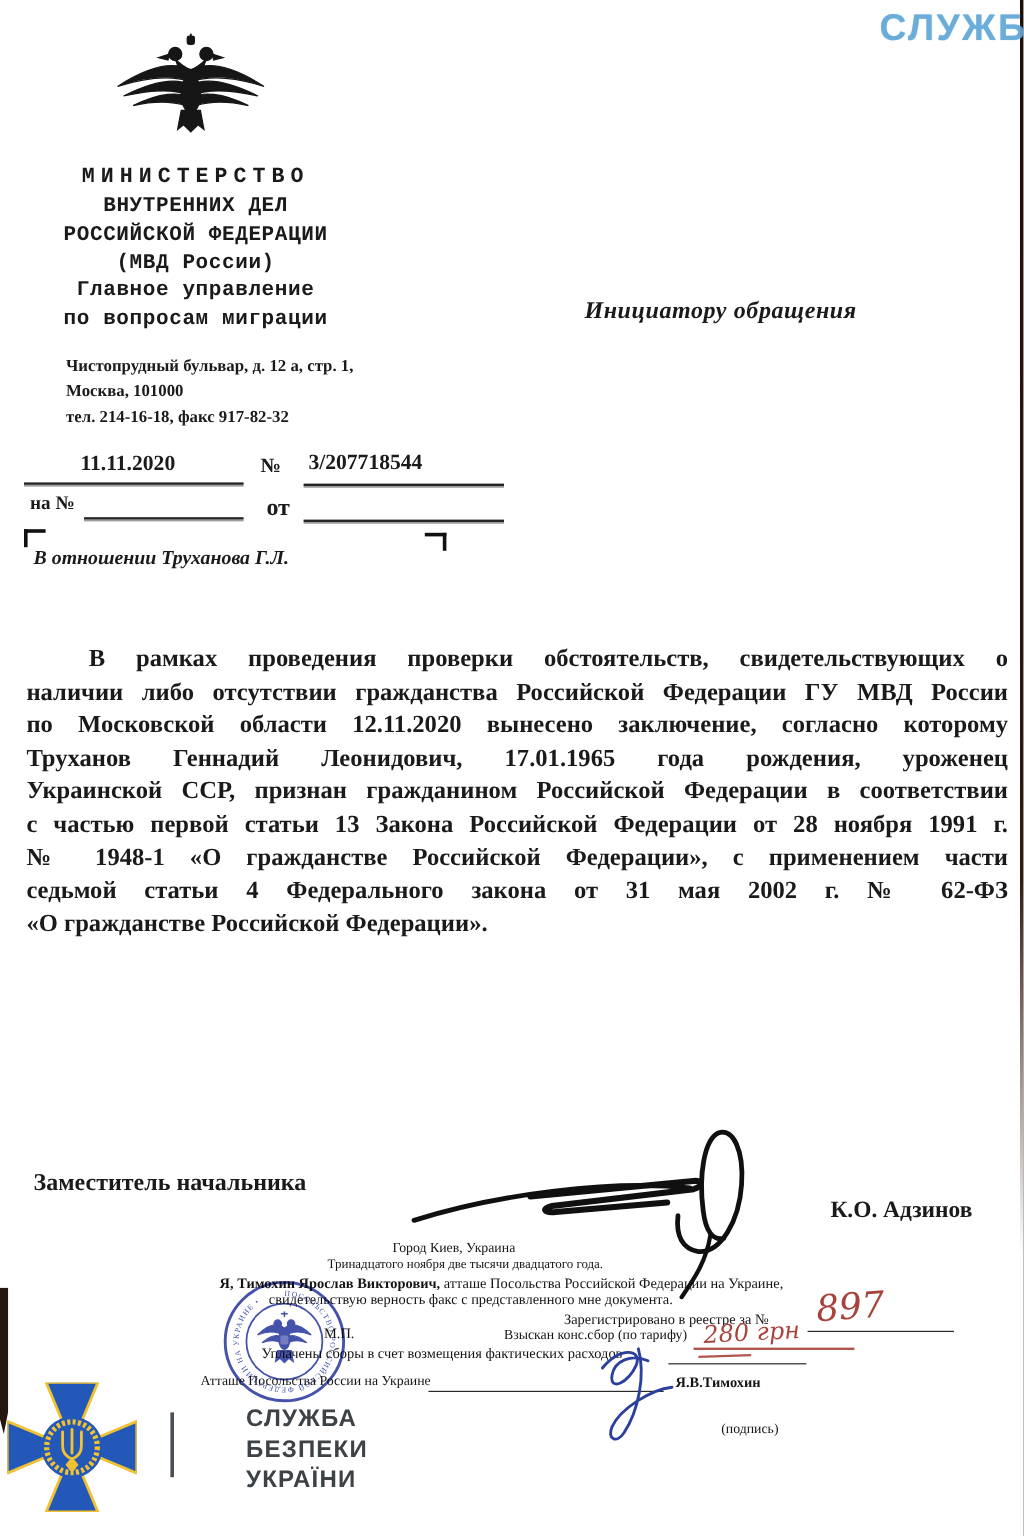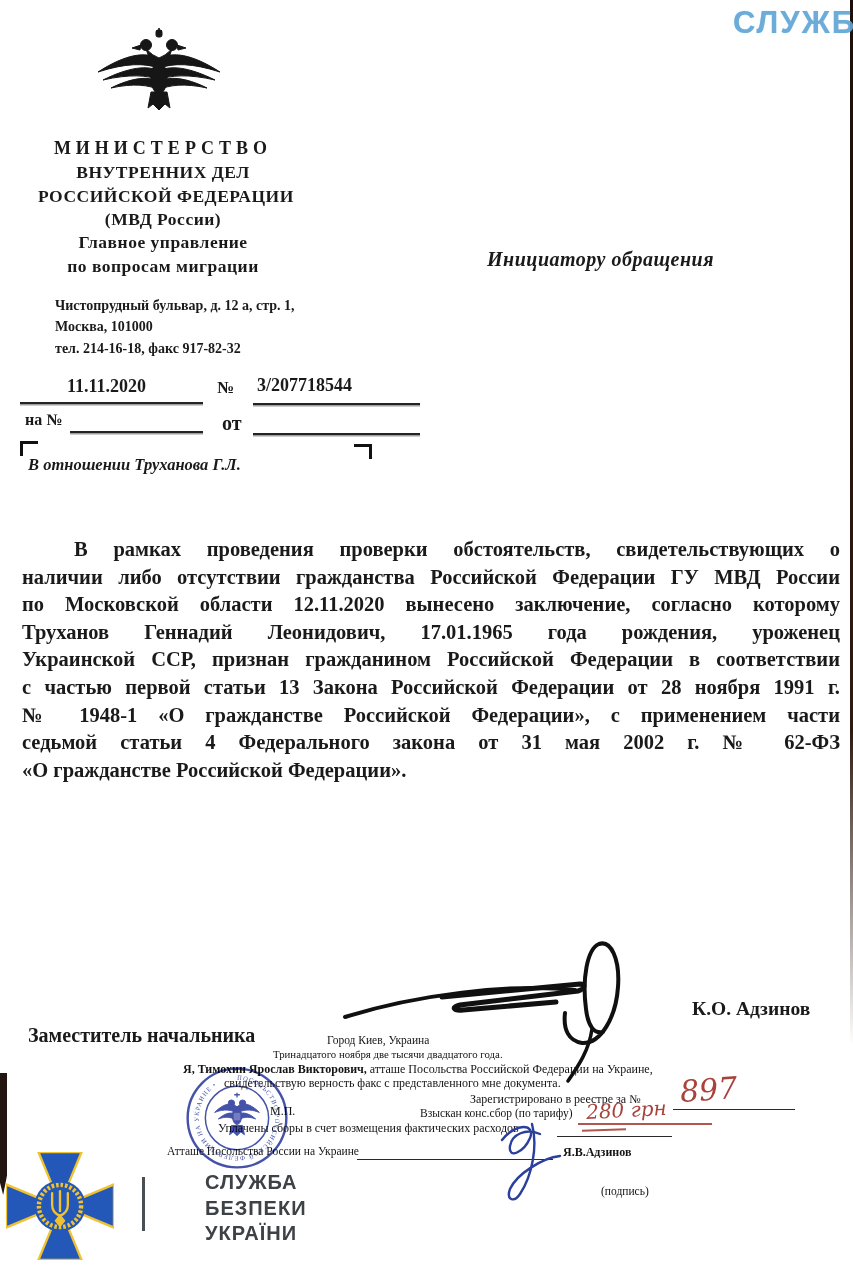--- a/index.html
+++ b/index.html
@@ -2,21 +2,21 @@
 <html><head>
 <meta charset="utf-8">
 <style>
   html,body{margin:0;padding:0;background:#888;}
   .page{position:relative;width:853px;height:1280px;background:#ffffff;margin:0 auto;
         font-family:"Liberation Serif", serif;color:#1a1a1a;overflow:hidden;}
   .abs{position:absolute;white-space:nowrap;}
   
   .copy-stamp{font-family:"Liberation Sans",sans-serif;font-weight:700;font-size:31px;
               letter-spacing:2px;color:#5fa5d6;opacity:.92;text-shadow:0 0 1px #a9cfe9;}
-  .lh{width:250px;left:38px;text-align:center;font-weight:700;}
+  .lh{width:250px;left:38px;text-align:center;font-weight:700;font-family:Liberation Mono, monospace;}
   .lh1{font-size:18px;letter-spacing:5px;}
   .lh2{font-size:17.5px;letter-spacing:.5px;}
   .addr{width:300px;left:55px;font-weight:700;font-size:14px;line-height:21px;white-space:normal;}
   .recipient{font-style:italic;font-weight:700;font-size:20px;letter-spacing:.5px;}
   .refnum{font-weight:700;font-size:18px;}
   .uline{position:absolute;height:0;border-top:2px solid #242424;box-shadow:0 1.5px 0 rgba(40,40,40,.45);}
   .cornerL{position:absolute;width:15px;height:12px;border-top:3px solid #111;border-left:3.5px solid #111;}
   .cornerR{position:absolute;width:15px;height:12px;border-top:3px solid #111;border-right:3.5px solid #111;}
   .subject{font-style:italic;font-weight:700;font-size:16.5px;}
   
@@ -102,21 +102,21 @@
     <div class="bline">наличии либо отсутствии гражданства Российской Федерации ГУ  МВД России</div>
     <div class="bline">по Московской области 12.11.2020 вынесено заключение, согласно которому</div>
     <div class="bline">Труханов Геннадий Леонидович, 17.01.1965 года рождения, уроженец</div>
     <div class="bline">Украинской ССР, признан гражданином Российской Федерации в соответствии</div>
     <div class="bline">с частью первой статьи 13 Закона Российской Федерации от 28 ноября 1991 г.</div>
     <div class="bline">№ 1948-1 «О гражданстве Российской Федерации», с применением части</div>
     <div class="bline">седьмой статьи 4 Федерального закона от 31 мая 2002 г. № 62-ФЗ</div>
     <div class="bline last">«О гражданстве Российской Федерации».</div>
   </div>
 
-  <div class="abs position" style="left:28px;top:1024px;">Заместитель начальника</div>
+  <div class="abs position" style="left:28px;top:975px;">Заместитель начальника</div>
   <div class="abs signer" style="left:692px;top:998px;">К.О. Адзинов</div>
 
   <svg class="abs" style="left:330px;top:933px;" width="320" height="150" viewBox="0 0 320 150">
     <g fill="none" stroke="#101010" stroke-linecap="round">
       <path d="M15,84 C85,62 180,50 245,57" stroke-width="4"></path>
       <path d="M112,64 L250,51 C256,51 255,56 248,58 L130,72 C121,74 123,78 133,77 L226,69" stroke-width="5"></path>
       <path d="M235,80 C233,97 239,108 252,110 C271,111 286,84 288,54 C290,26 281,7 269,11 C257,16 252,46 256,76 C258,93 264,101 273,99" stroke-width="4"></path>
       <path d="M262,96 C259,117 249,132 238,148" stroke-width="3.5"></path>
     </g>
   </svg>
@@ -134,21 +134,21 @@
   <div class="abs np" style="left:420px;top:1107px;font-size:11.5px;">Взыскан конс.сбор (по тарифу)</div>
   <div class="abs hand" style="left:586px;top:1098px;font-size:20px;transform:rotate(-3deg);">280 грн</div>
   <div class="rline" style="left:578px;top:1123px;width:134px;"></div>
 
   <div class="abs np" style="left:218px;top:1121px;">Уплачены сборы в счет возмещения фактических расходов</div>
   <div class="bline2" style="left:557px;top:1136px;width:115px;"></div>
   <div class="rline" style="left:582px;top:1129px;width:44px;transform:rotate(-2deg);"></div>
 
   <div class="abs np" style="left:167px;top:1145px;font-size:11.5px;">Атташе Посольства России на Украине</div>
   <div class="bline2" style="left:357px;top:1159px;width:196px;"></div>
-  <div class="abs np" style="left:563px;top:1145px;font-weight:700;">Я.В.Адзинов</div>
+  <div class="abs np" style="left:563px;top:1145px;font-weight:700;">Я.В.Тимохин</div>
   <div class="abs np" style="left:565px;top:1185px;font-size:11.5px;margin-left:36px;">(подпись)</div>
 
   <svg class="abs" style="left:480px;top:1118px;" width="95" height="90" viewBox="0 0 95 90">
     <g fill="none" stroke="#2b3f9c" stroke-width="2.4" stroke-linecap="round">
       <path d="M22,22 C36,4 56,6 50,20 C44,34 28,42 30,28 C32,16 46,10 60,16"></path>
       <path d="M52,6 C58,28 52,58 40,76 C34,85 26,82 30,71 C37,56 62,40 80,38"></path>
     </g>
   </svg>
 
   <svg class="abs" style="left:179px;top:1064px;opacity:.88;mix-blend-mode:multiply;" width="116" height="108" viewBox="0 0 116 116">

